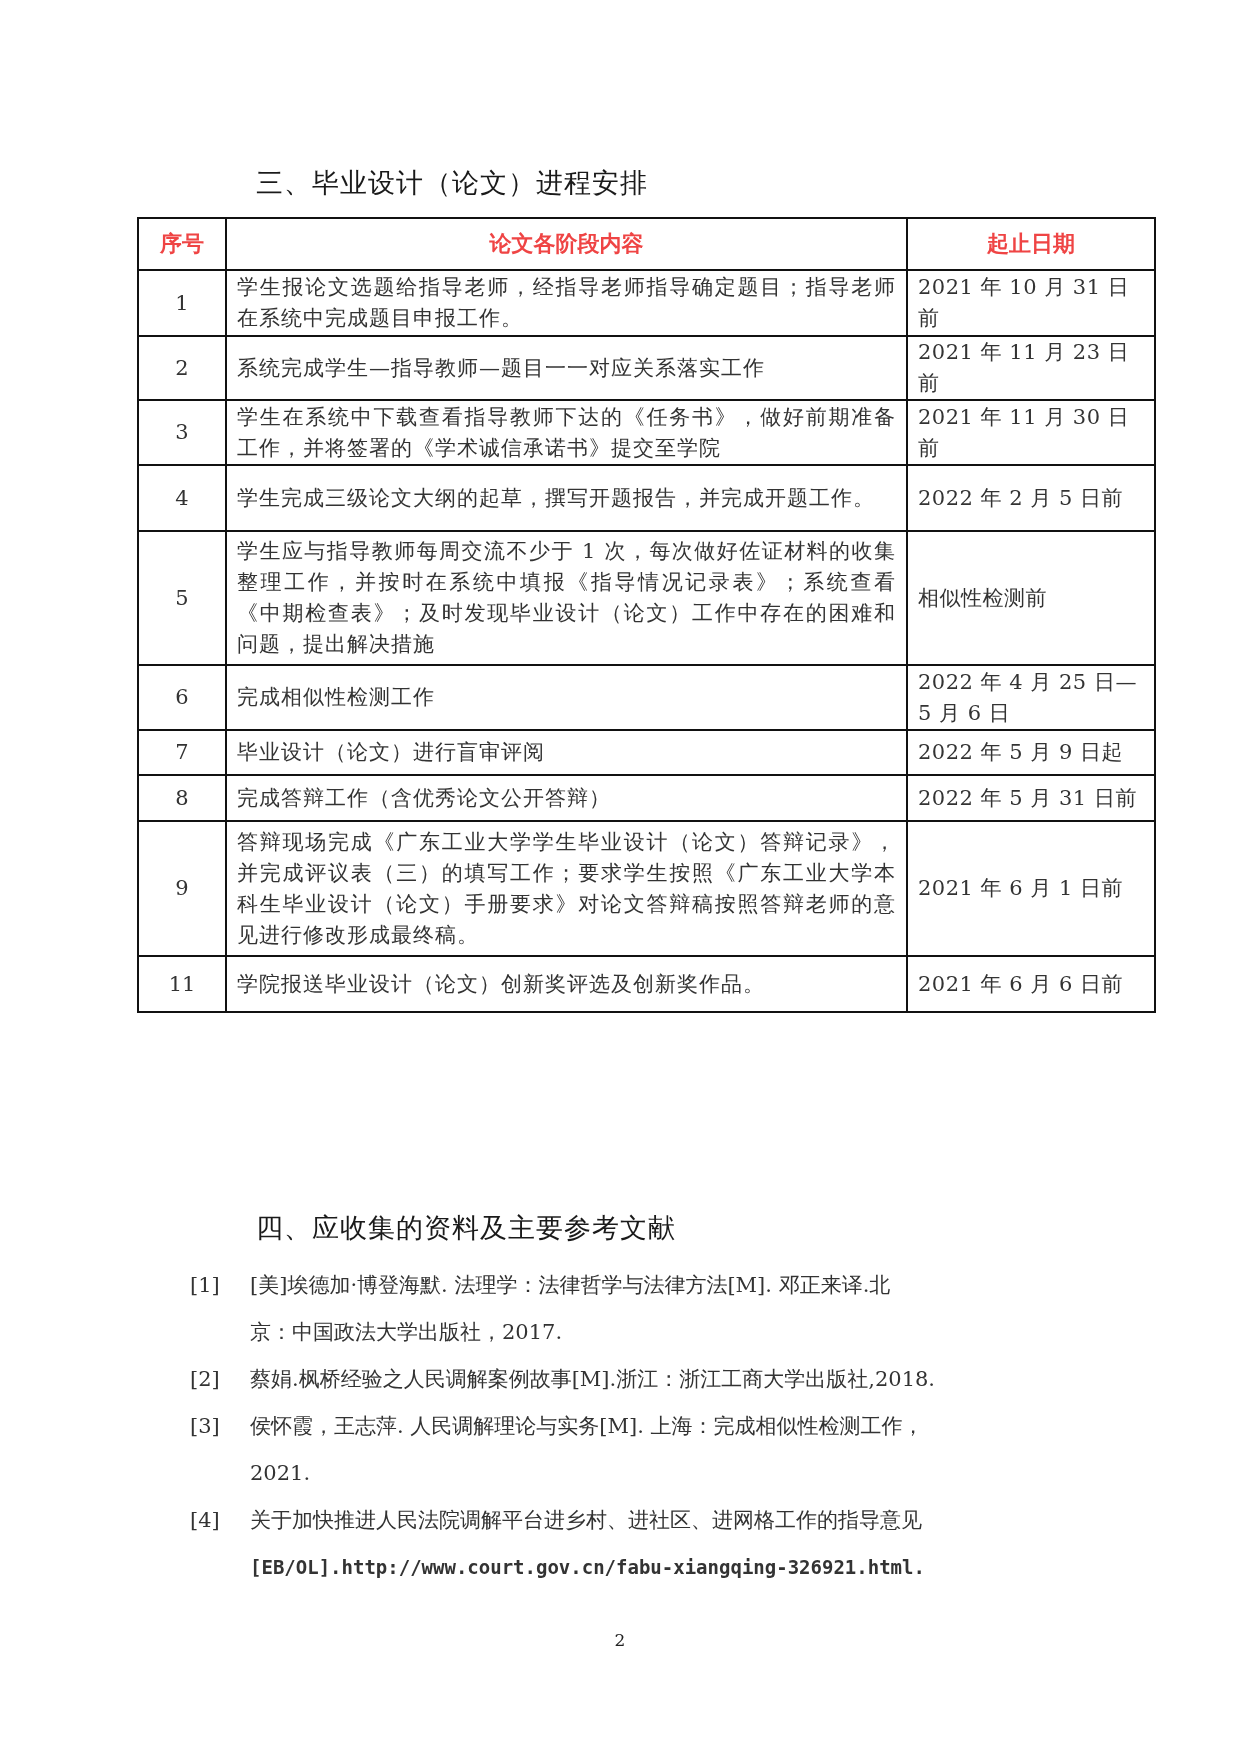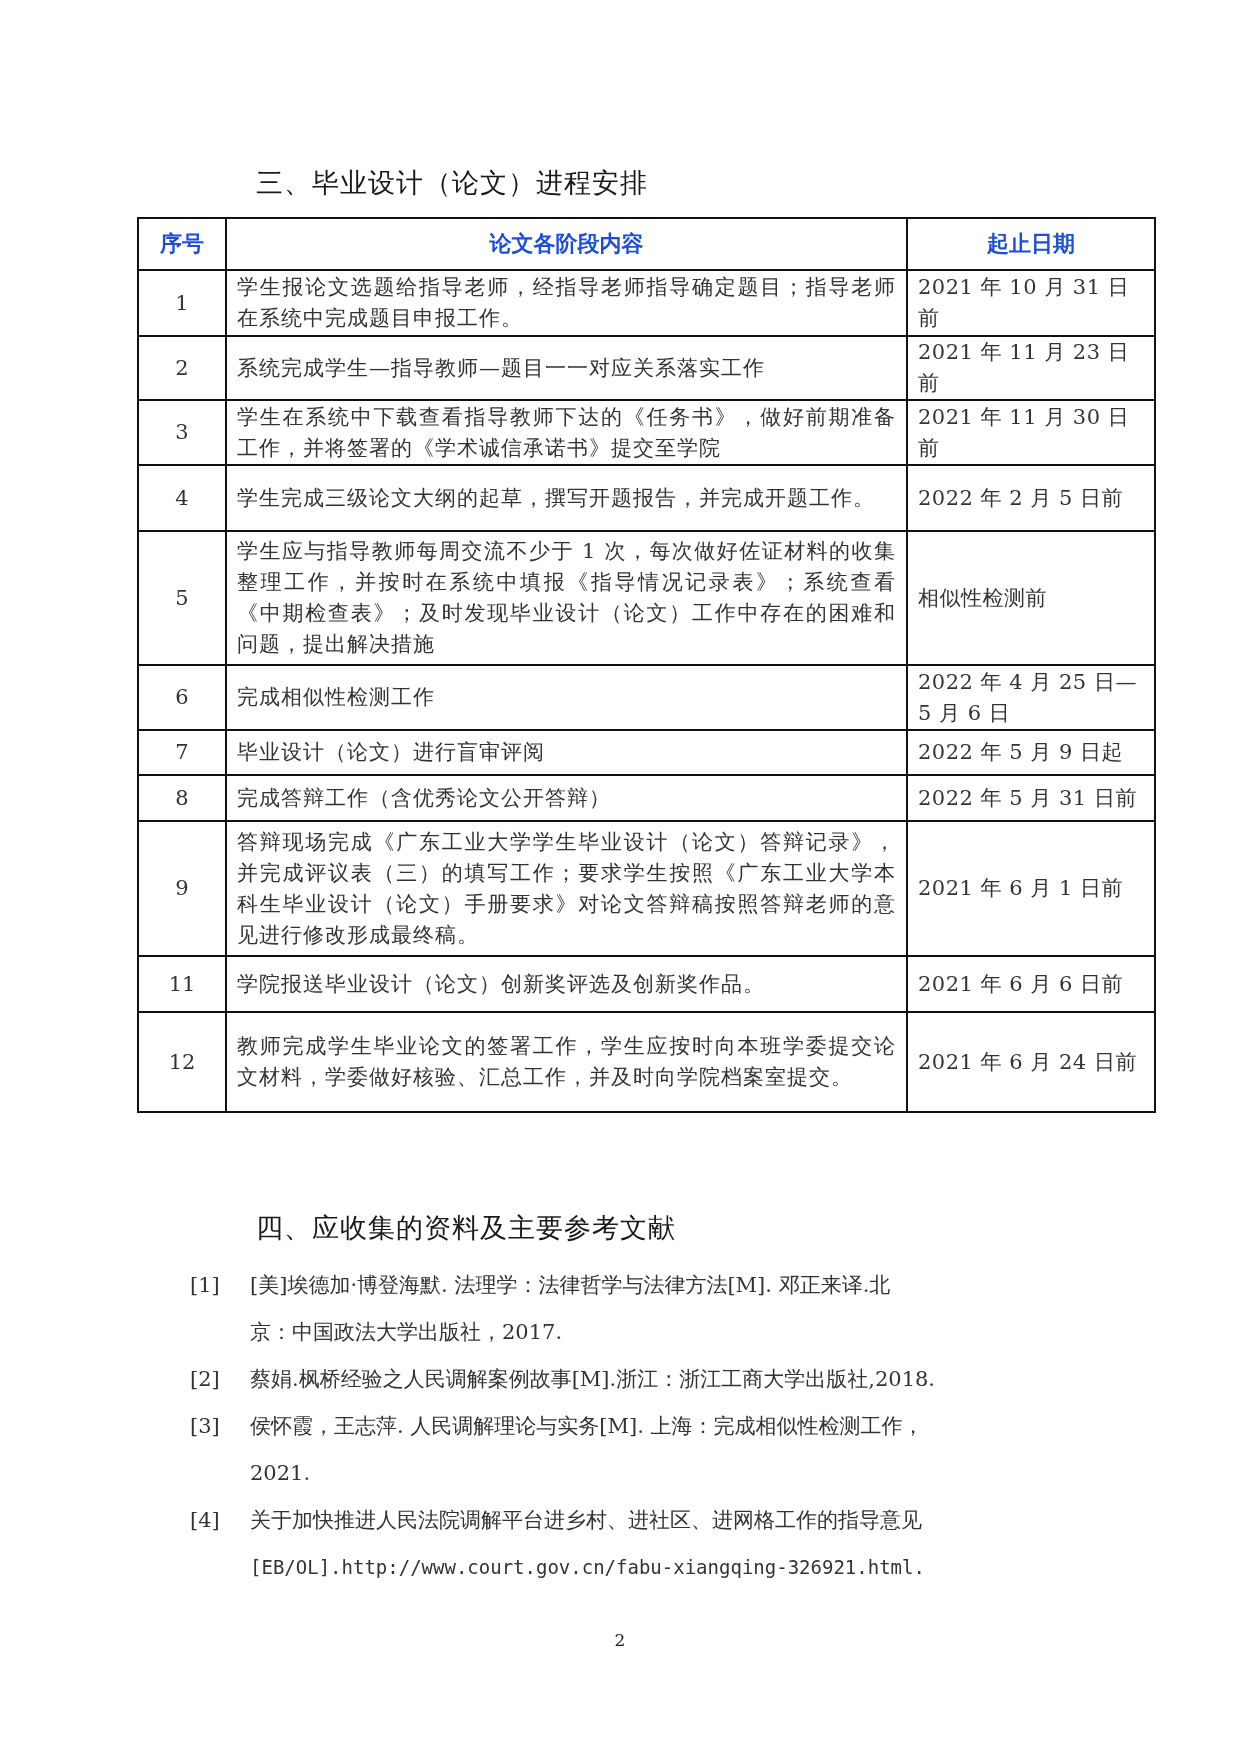--- a/index.html
+++ b/index.html
@@ -6,30 +6,30 @@
   body { width:1240px; height:1754px; position:relative; overflow:hidden;
          font-family:"DejaVu Serif","Liberation Serif",serif; color:#2b2b2b; }
   .h-section { position:absolute; left:256px; font-family:"DejaVu Sans","Liberation Sans",sans-serif;
                font-size:27px; color:#1a1a1a; letter-spacing:1px; white-space:nowrap; }
   #h3 { top:165px; }
   #h4 { top:1210px;text-align:center; }
   table.sched { position:absolute; left:137px; top:217px; width:1017px; border-collapse:collapse;
                 table-layout:fixed; }
   table.sched th, table.sched td { border:2px solid #111; padding:0 10px; vertical-align:middle; }
   table.sched th { font-family:"DejaVu Sans","Liberation Sans",sans-serif; font-weight:bold;
-                   font-size:22px; color:#1d4ed8; text-align:center; height:50px; }
+                   font-size:22px; color:#ef4444; text-align:center; height:50px; }
   table.sched td { font-size:21px; line-height:31px; color:#333; }
   td.num { text-align:center; }
   td.content { text-align:justify; letter-spacing:1px; }
   td.date { letter-spacing:0.5px; padding-left:10px; }
   .refs { position:absolute; left:190px; top:1262px; width:880px; font-size:21px; color:#333; }
   .ref { display:flex; line-height:47px; }
   .ref .idx { width:60px; flex:none; }
   .ref .txt { flex:1; }
-  .ref .txt.mono { font-family:"DejaVu Sans Mono","Liberation Mono",monospace; font-size:19px; }
+  .ref .txt.mono { font-family:"DejaVu Sans Mono","Liberation Mono",monospace; font-size:19px;font-weight:bold; }
   .ref-cont { padding-left:60px; }
   .page-num { position:absolute; left:0; width:1240px; top:1630px; text-align:center; font-size:17px; color:#222; }
 </style>
 </head>
 <body>
 
 <div id="h3" class="h-section">三、毕业设计（论文）进程安排</div>
 
 <table class="sched">
   <colgroup>
@@ -88,25 +88,20 @@
       <tr style="height: 135px;">
         <td class="num">9</td>
         <td class="content">答辩现场完成《广东工业大学学生毕业设计（论文）答辩记录》，并完成评议表（三）的填写工作；要求学生按照《广东工业大学本科生毕业设计（论文）手册要求》对论文答辩稿按照答辩老师的意见进行修改形成最终稿。</td>
         <td class="date">2021 年 6 月 1 日前</td>
       </tr>
       <tr style="height: 56px;">
         <td class="num">11</td>
         <td class="content">学院报送毕业设计（论文）创新奖评选及创新奖作品。</td>
         <td class="date">2021 年 6 月 6 日前</td>
       </tr>
-      <tr style="height: 100px;">
-        <td class="num">12</td>
-        <td class="content">教师完成学生毕业论文的签署工作，学生应按时向本班学委提交论文材料，学委做好核验、汇总工作，并及时向学院档案室提交。</td>
-        <td class="date">2021 年 6 月 24 日前</td>
-      </tr>
     </tbody>
 </table>
 
 <div id="h4" class="h-section">四、应收集的资料及主要参考文献</div>
 
 <div class="refs">
   <div class="ref">
     <span class="idx">[1]</span>
     <span class="txt">[美]埃德加·博登海默. 法理学：法律哲学与法律方法[M]. 邓正来译.北</span>
   </div>

